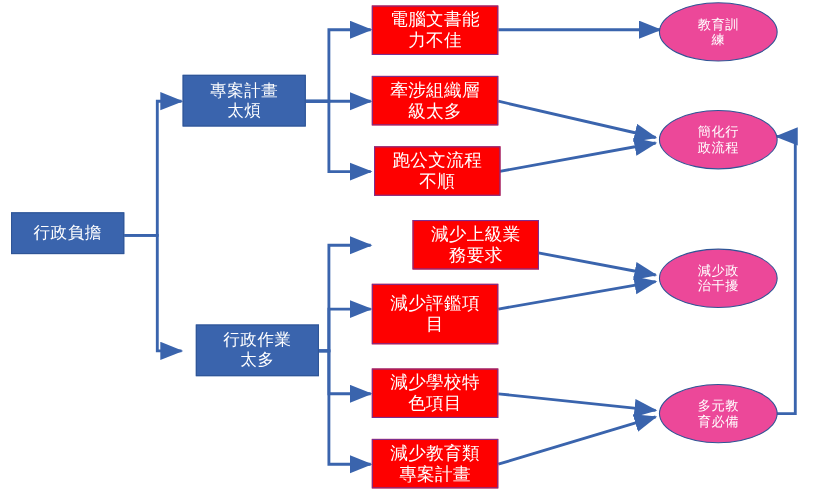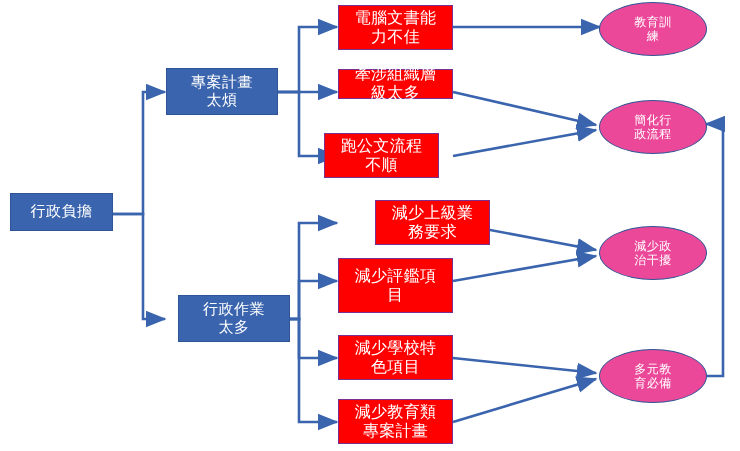--- a/index.html
+++ b/index.html
@@ -96,24 +96,24 @@
 
   <div class="node box-blue" style="left:166px;top:68px;width:112px;height:47px;">專案計畫
 太煩</div>
 
   <div class="node box-blue" style="left:178px;top:295px;width:112px;height:47px;">行政作業
 太多</div>
 
   <div class="node box-red" style="left:338px;top:5px;width:115px;height:45px;">電腦文書能
 力不佳</div>
 
-  <div class="node box-red" style="left:338px;top:69px;width:115px;height:30px;">牽涉組織層
+  <div class="node box-red" style="left:338px;top:69px;width:115px;height:45px;">牽涉組織層
 級太多</div>
 
-  <div class="node box-red" style="left:324px;top:133px;width:115px;height:45px;">跑公文流程
+  <div class="node box-red" style="left:340px;top:133px;width:115px;height:45px;">跑公文流程
 不順</div>
 
   <div class="node box-red" style="left:338px;top:200px;width:115px;height:45px;margin-left:37px;">減少上級業
 務要求</div>
 
   <div class="node box-red" style="left:338px;top:258px;width:115px;height:55px;">減少評鑑項
 目</div>
 
   <div class="node box-red" style="left:338px;top:335px;width:115px;height:45px;">減少學校特
 色項目</div>

